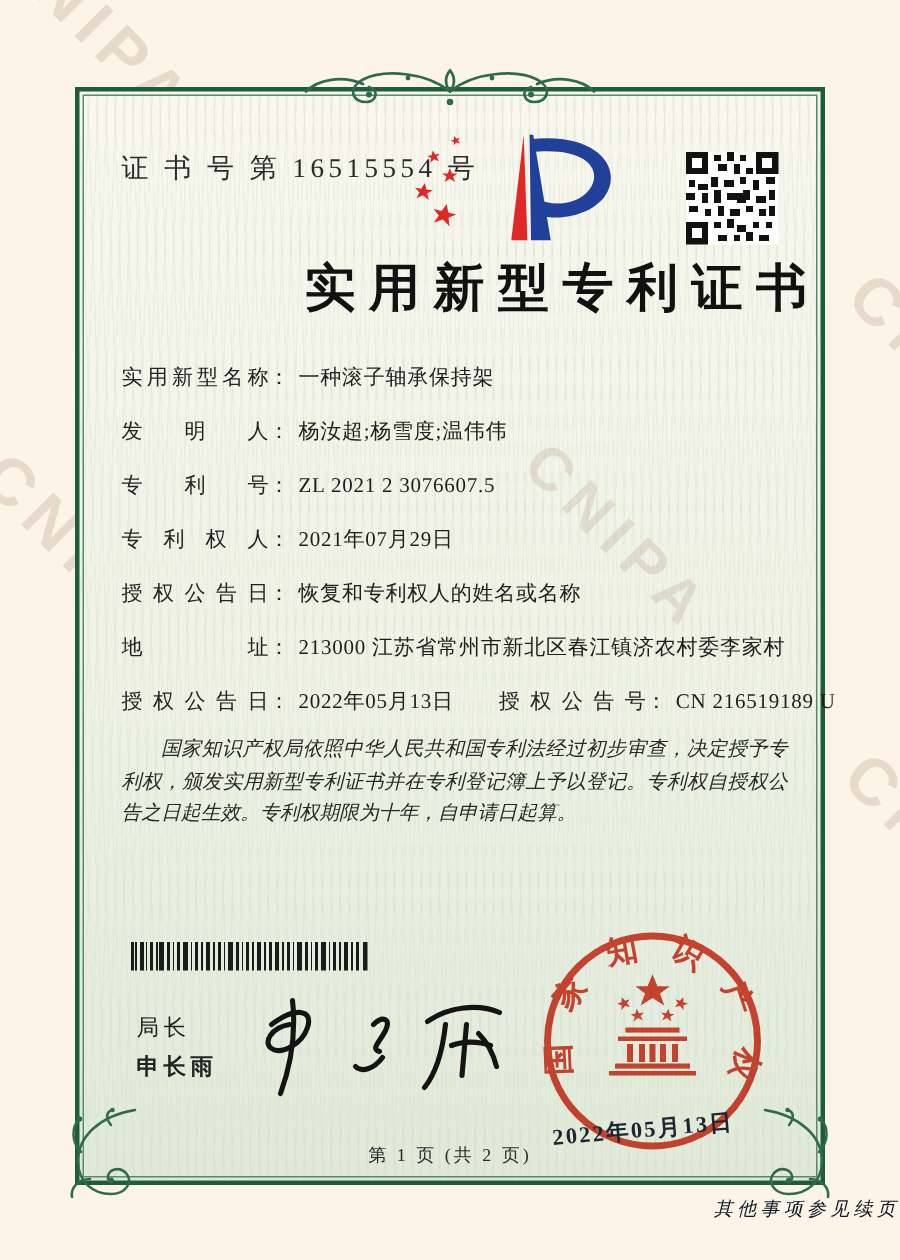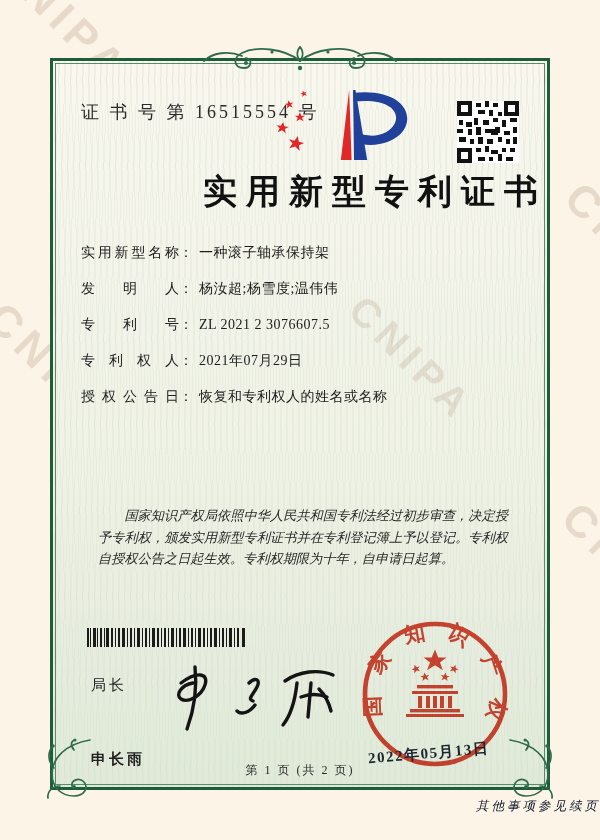--- a/index.html
+++ b/index.html
@@ -54,25 +54,25 @@
   }
   .f-colon{display:inline-block;margin-right:6px;color:#222;}
   .f-value{color:#1d1d1d;letter-spacing:0.5px;}
   .grant-group{display:inline-block;margin-left:30px;}
   
   .body-text{
     position:absolute;top:427px;left:28px;right:22px;
     font-size:13.2px;line-height:21.5px;font-style:italic;color:#272727;
     text-align:justify;
   }
-  .body-text p{margin:17px;text-indent:2em;}
+  .body-text p{margin:0;text-indent:2em;}
   
   .barcode{position:absolute;top:567px;left:34px;width:158px;height:19px;}
   .director-label{position:absolute;top:615px;left:38px;font-size:15px;font-weight:normal;letter-spacing:3px;font-family:"Liberation Sans","DejaVu Sans",sans-serif;color:#222;}
-  .director-name{position:absolute;top:641px;left:38px;font-size:15px;font-weight:bold;letter-spacing:3px;font-family:"Liberation Sans","DejaVu Sans",sans-serif;color:#222;margin-top:48px;}
+  .director-name{position:absolute;top:641px;left:38px;font-size:15px;font-weight:bold;letter-spacing:3px;font-family:"Liberation Sans","DejaVu Sans",sans-serif;color:#222;}
   .signature{position:absolute;top:596px;left:104px;width:196px;height:80px;}
   .seal{position:absolute;top:558px;left:304px;width:156px;height:150px;opacity:0.93;mix-blend-mode:multiply;}
   .seal-date{
     position:absolute;top:686px;left:314px;font-size:15px;letter-spacing:1.5px;
     color:#1c2430;transform:rotate(-5deg);font-weight:bold;z-index:4;
   }
   .page-info{
     position:absolute;top:701px;left:0;width:100%;text-align:center;
     font-size:12px;letter-spacing:2px;color:#2a2a2a;
   }
@@ -170,20 +170,26 @@
       <span class="f-label">发明人</span><span class="f-colon">：</span><span class="f-value">杨汝超;杨雪度;温伟伟</span>
     </div>
     <div class="field-row">
       <span class="f-label">专利号</span><span class="f-colon">：</span><span class="f-value">ZL 2021 2 3076607.5</span>
     </div>
     <div class="field-row">
       <span class="f-label">专利权人</span><span class="f-colon">：</span><span class="f-value">2021年07月29日</span>
     </div>
     <div class="field-row">
       <span class="f-label">授权公告日</span><span class="f-colon">：</span><span class="f-value">恢复和专利权人的姓名或名称</span>
+    </div>
+    <div class="field-row">
+      <span class="f-label">地址</span><span class="f-colon">：</span><span class="f-value">213000 江苏省常州市新北区春江镇济农村委李家村</span>
+    </div>
+    <div class="field-row">
+      <span class="f-label">授权公告日</span><span class="f-colon">：</span><span class="f-value">2022年05月13日</span><span class="grant-group"><span class="f-label">授权公告号</span><span class="f-colon">：</span><span class="f-value">CN 216519189 U</span></span>
     </div>
   </div>
 
   <div class="body-text">
     <p>国家知识产权局依照中华人民共和国专利法经过初步审查，决定授予专利权，颁发实用新型专利证书并在专利登记簿上予以登记。专利权自授权公告之日起生效。专利权期限为十年，自申请日起算。</p>
   </div>
 
   <svg class="barcode" viewBox="0 0 158 19" preserveAspectRatio="none" shape-rendering="crispEdges" aria-hidden="true">
     <g fill="#1b1b1b">
       <rect x="0" width="2" height="19"></rect>

